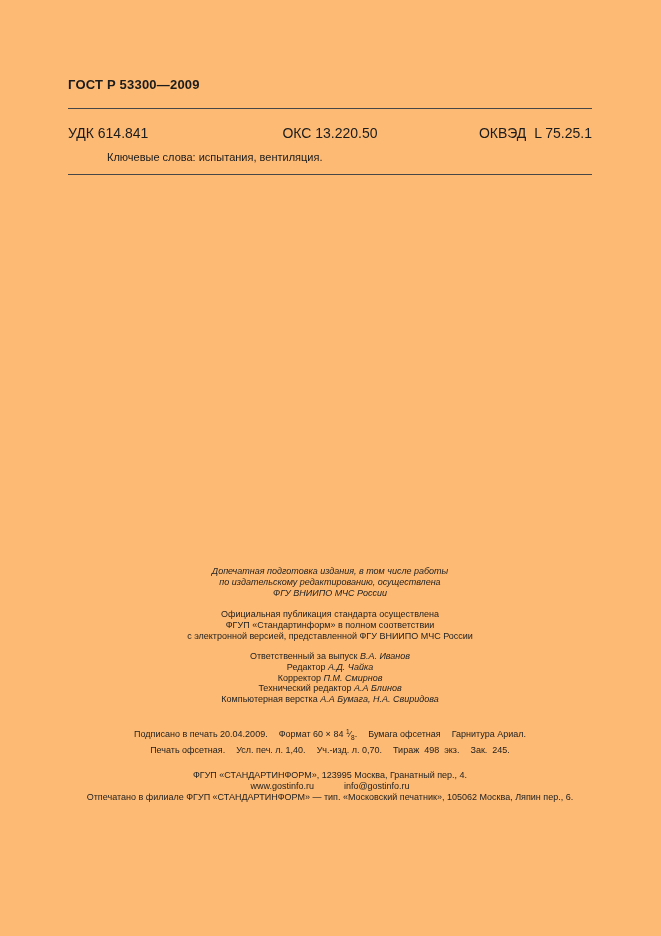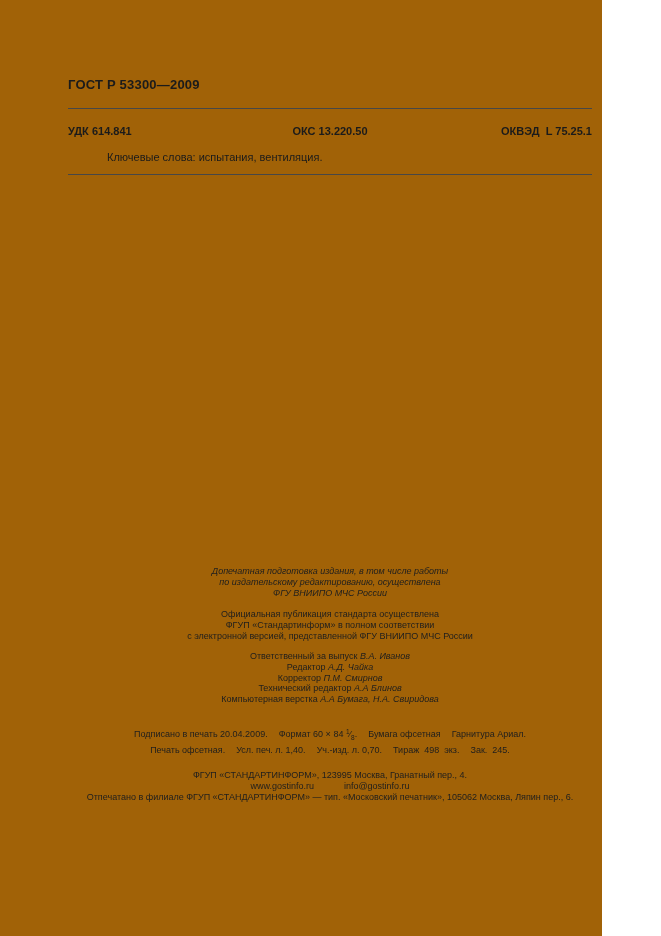--- a/index.html
+++ b/index.html
@@ -2,23 +2,23 @@
 <html><head>
 <meta charset="utf-8">
 <style>
   html, body {
     margin: 0;
     padding: 0;
     background: #ffffff;
   }
   .page {
     position: relative;
-    width: 602px;
+    width: 661px;
     height: 936px;
-    background: #a16207;
+    background: #fdba74;
     font-family: "Liberation Sans", "DejaVu Sans", sans-serif;
     color: #1b1b1b;
     overflow: hidden;
   }
   .doc-header {
     position: absolute;
     top: 77px;
     left: 68px;
     font-size: 13px;
     font-weight: bold;
@@ -33,22 +33,21 @@
     border-top: 1px solid #474747;
   }
   .rule-1 { top: 108px; }
   .rule-2 { top: 174px; }
   .class-row {
     position: absolute;
     top: 125px;
     left: 68px;
     width: 524px;
     height: 14px;
-    font-size: 11px;
-    font-weight: bold;
+    font-size: 14px;
   }
   .class-row .udk   { position: absolute; left: 0; white-space: pre; }
   .class-row .oks   { position: absolute; left: 50%; transform: translateX(-50%); white-space: pre; }
   .class-row .okved { position: absolute; right: 0; white-space: pre; text-align: right; }
   .keywords {
     position: absolute;
     top: 151px;
     left: 68px;
     font-size: 11px;
     white-space: pre;

